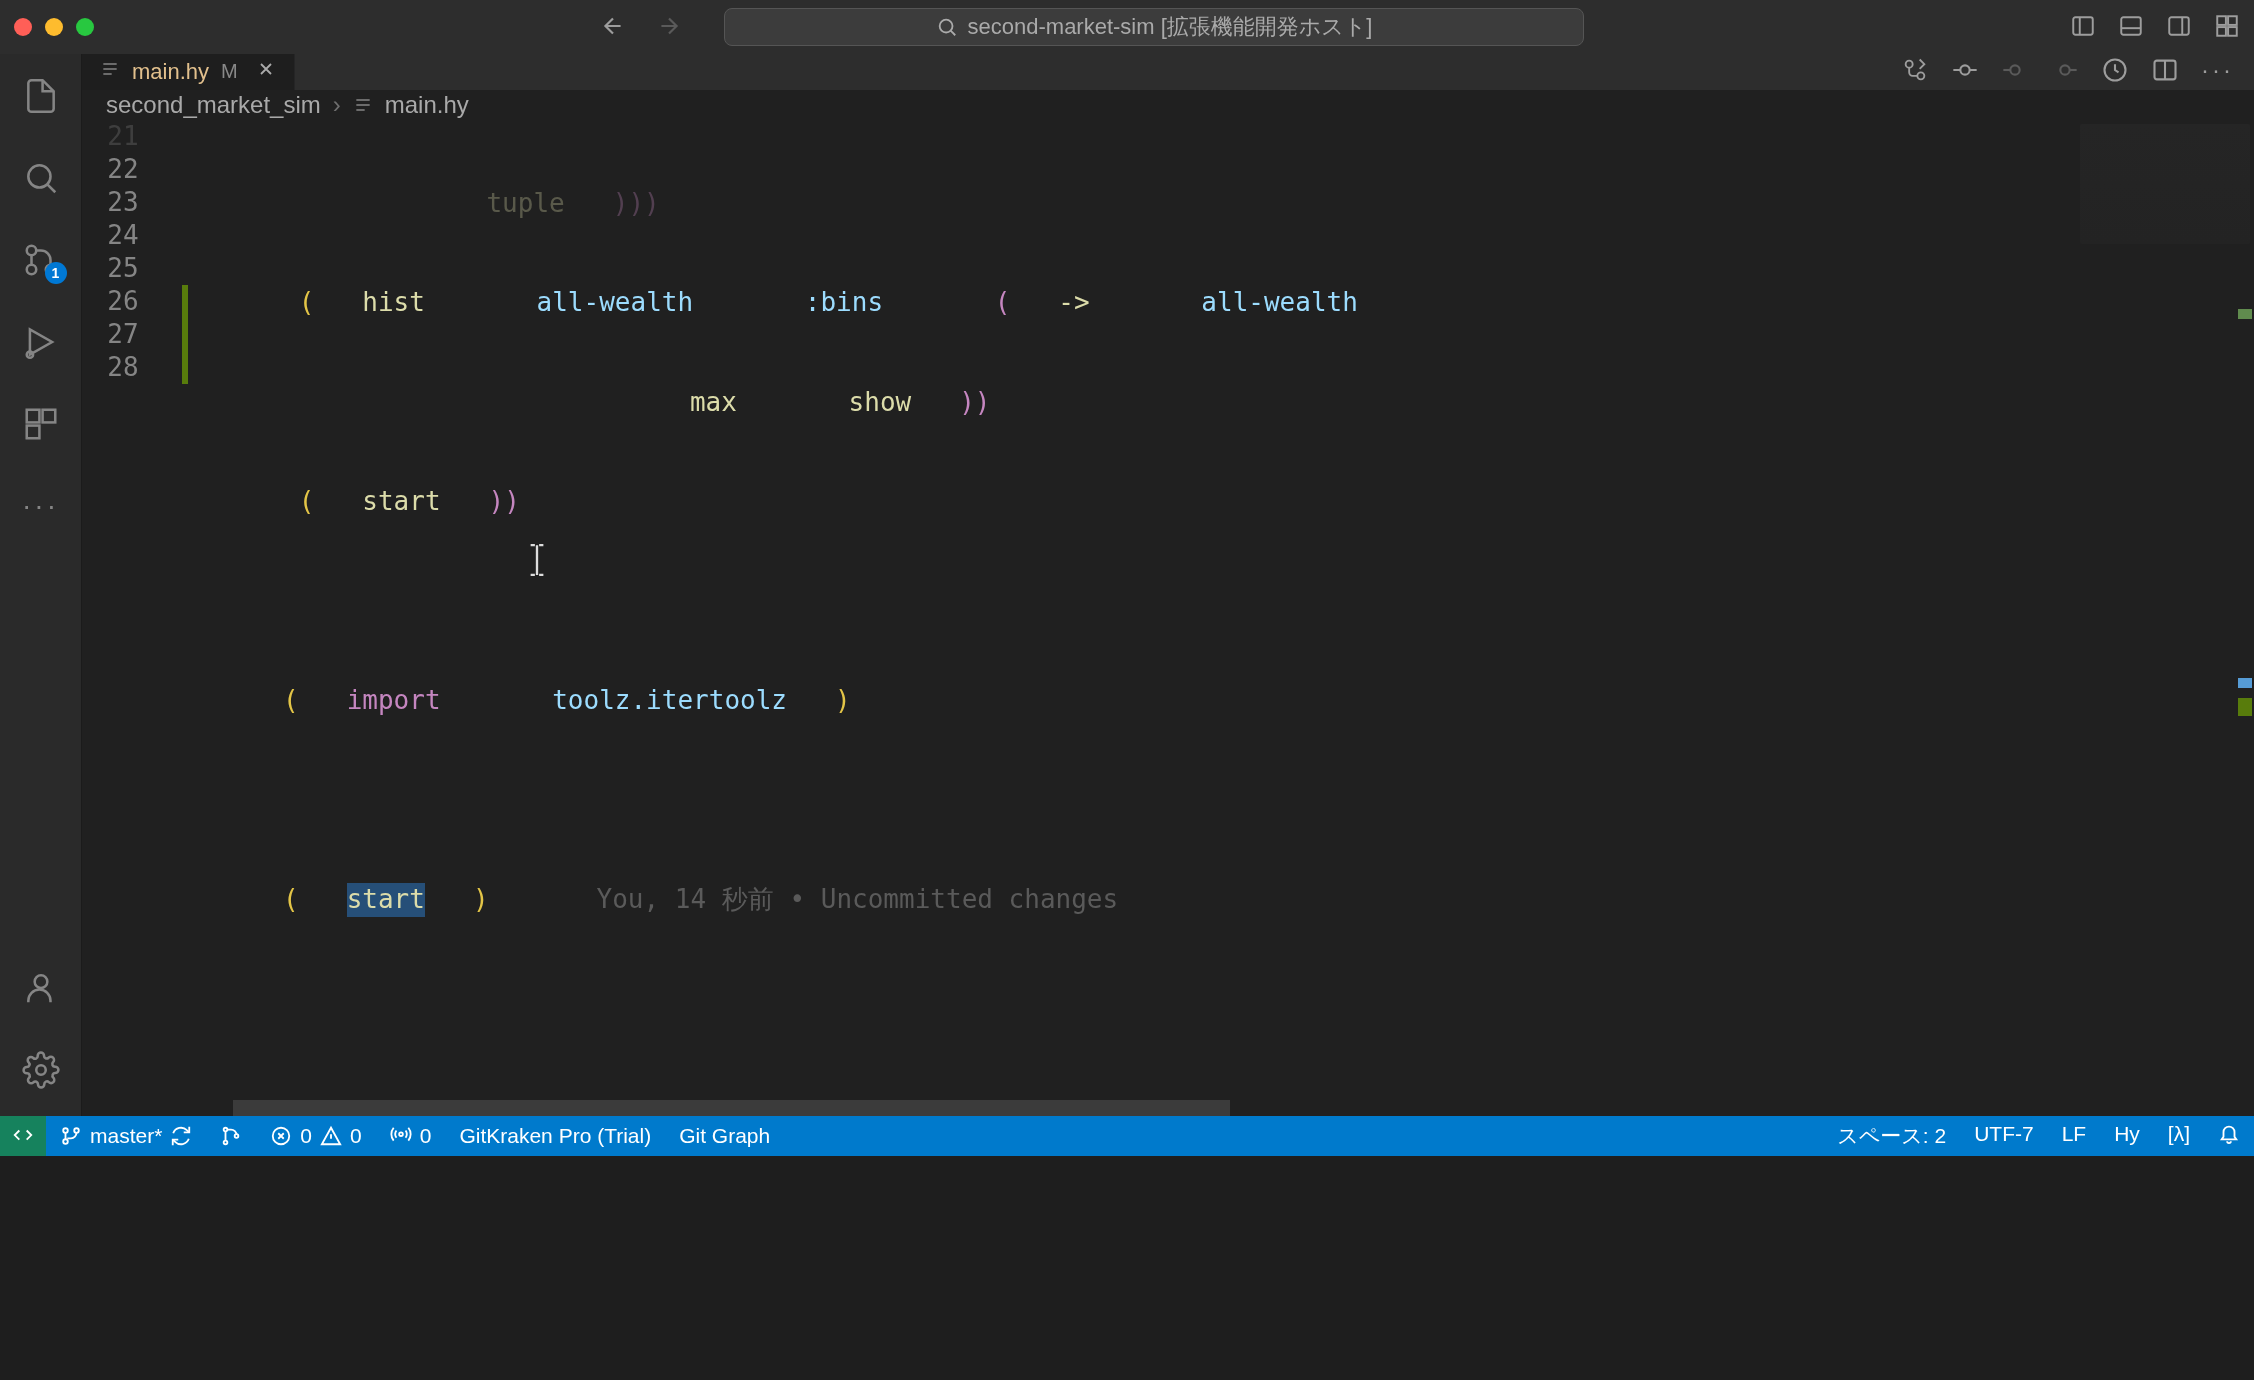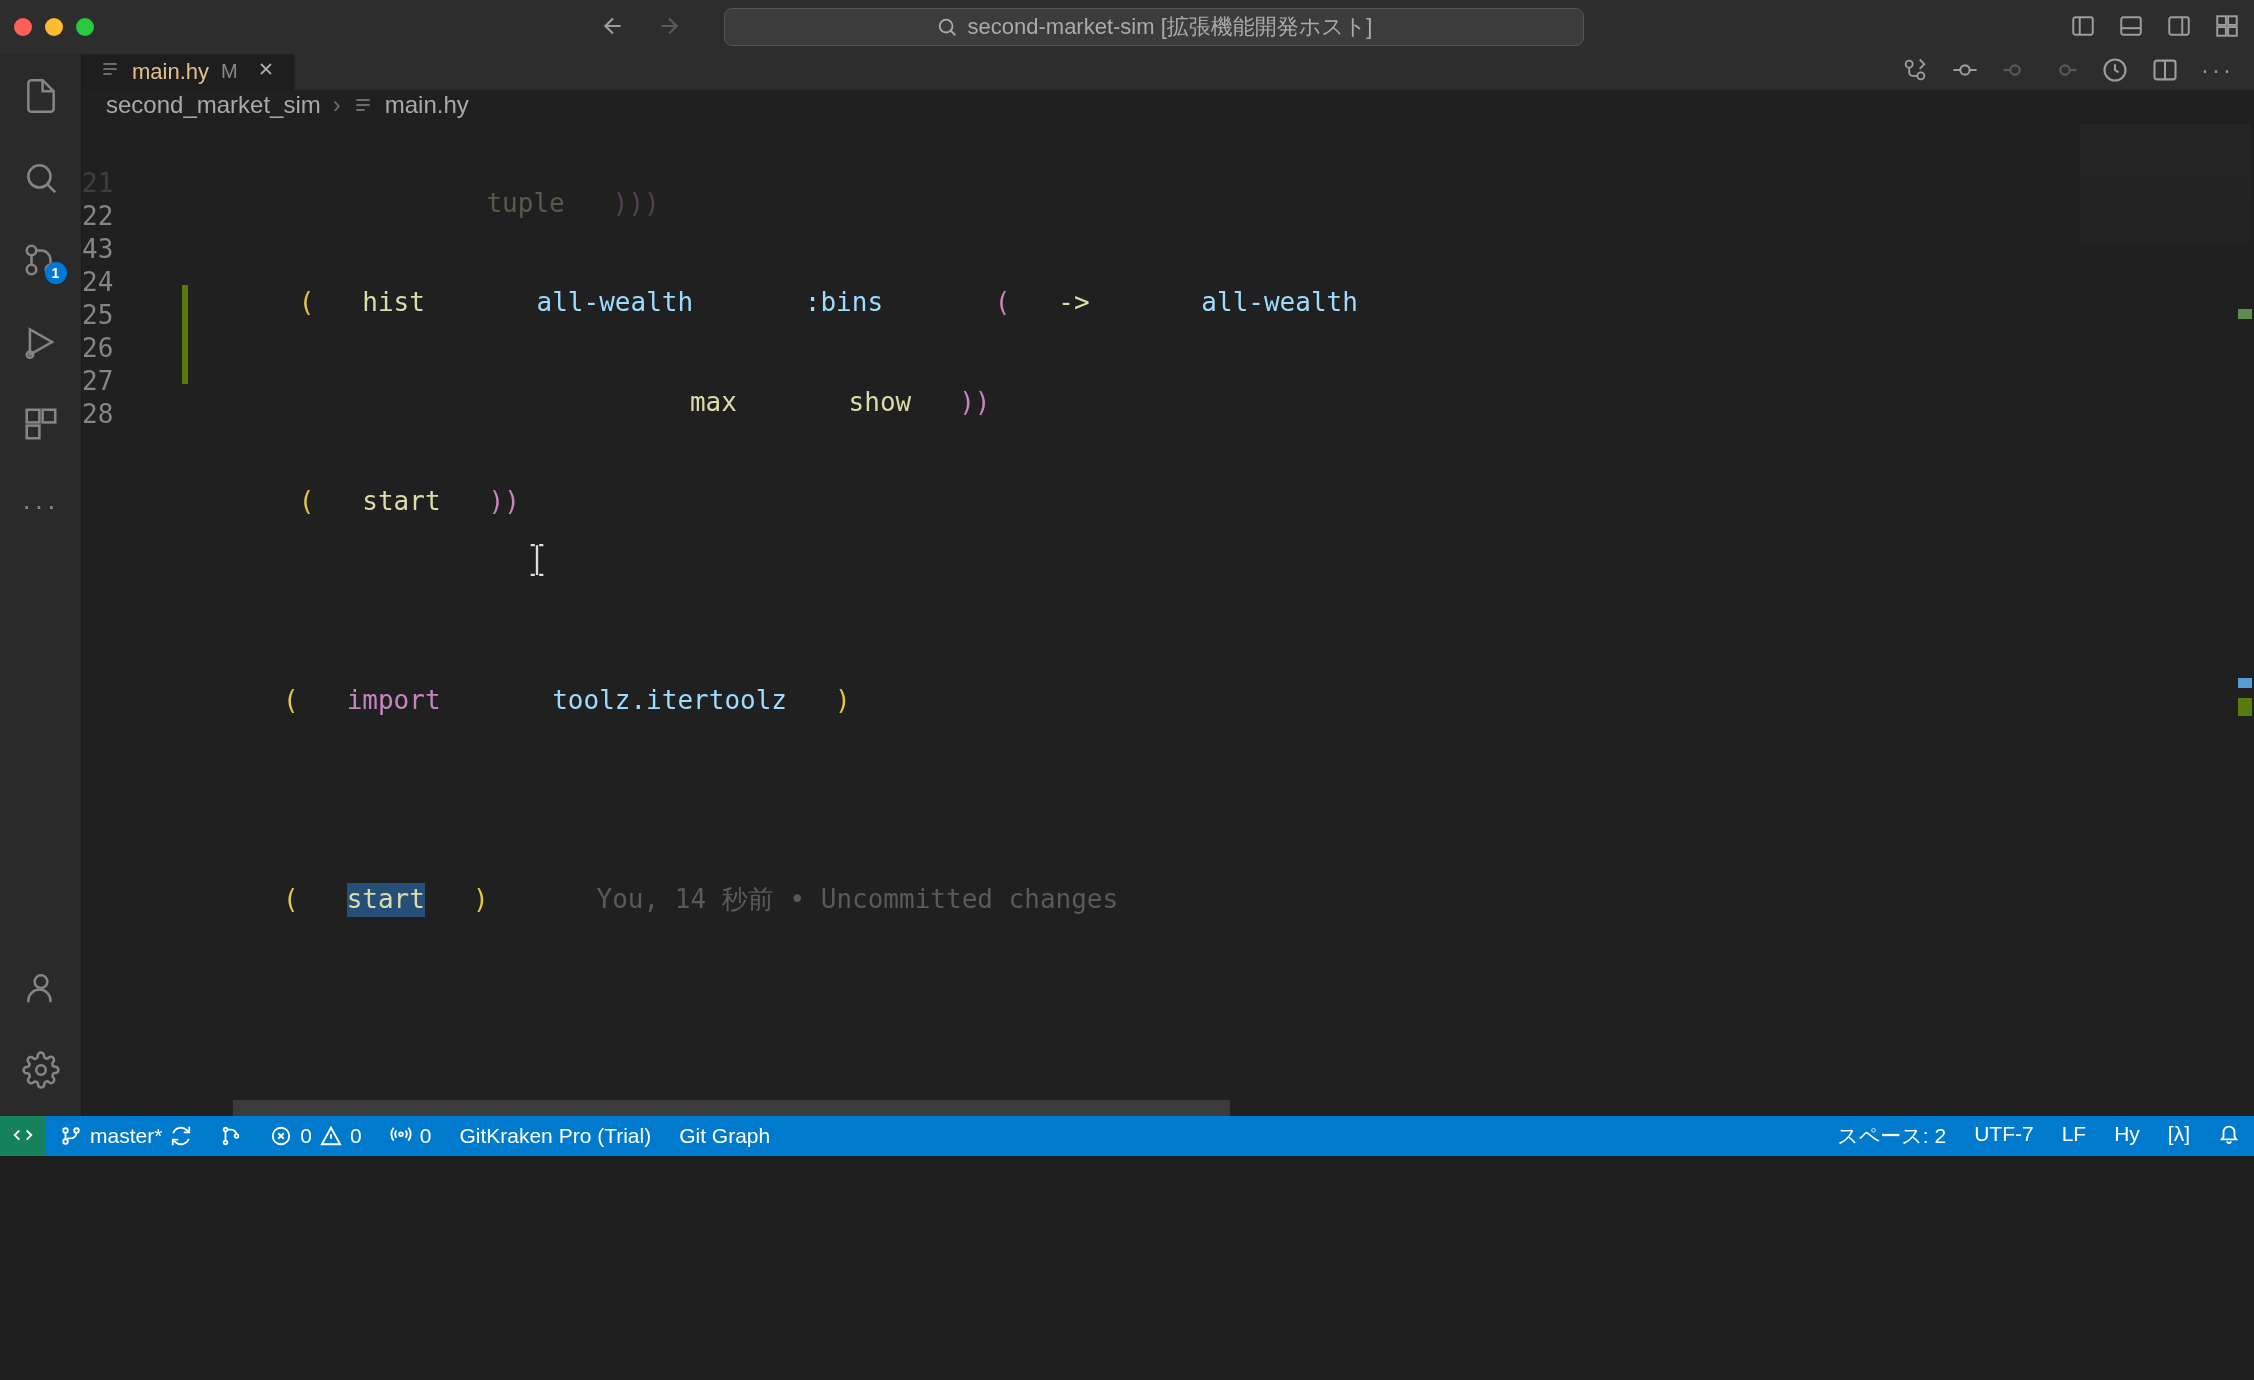--- a/index.html
+++ b/index.html
@@ -148,26 +148,25 @@
     flex:1;
     display:flex;
     position:relative;
     font-family: "SF Mono", Menlo, Consolas, monospace;
     font-size: 26px;
     line-height: 1.28;
     background: #202020;
   }
   .gutter{
     width:100px;
-    text-align:left;
+    text-align:center;
     color:var(--lineno);
     padding-right:18px;
     padding-top:0px;
     user-select:none;
-    margin-top:47px;
   }
   .gutter .ln{height:33px;}
   .diff-gutter{
     width: 6px;
     padding-top:0;
   }
   .diff-gutter .d{height:33px;width:6px;}
   .diff-gutter .added{background:var(--added-gutter);}
   .code{
     flex:1;
@@ -389,21 +388,21 @@
         <svg viewBox="0 0 24 24" fill="none" stroke="currentColor" stroke-width="1.6">
             <path d="M4 6h16M4 12h16M4 18h10"></path>
           </svg>
         <span>main.hy</span>
       </div>
 
       <div class="code-container">
         <div class="gutter">
           <div class="ln" style="opacity:.3">21</div>
           <div class="ln">22</div>
-          <div class="ln">43</div>
+          <div class="ln">23</div>
           <div class="ln">24</div>
           <div class="ln">25</div>
           <div class="ln">26</div>
           <div class="ln">27</div>
           <div class="ln">28</div>
         </div>
         <div class="diff-gutter">
           <div class="d"></div>
             <div class="d"></div>
             <div class="d"></div>

